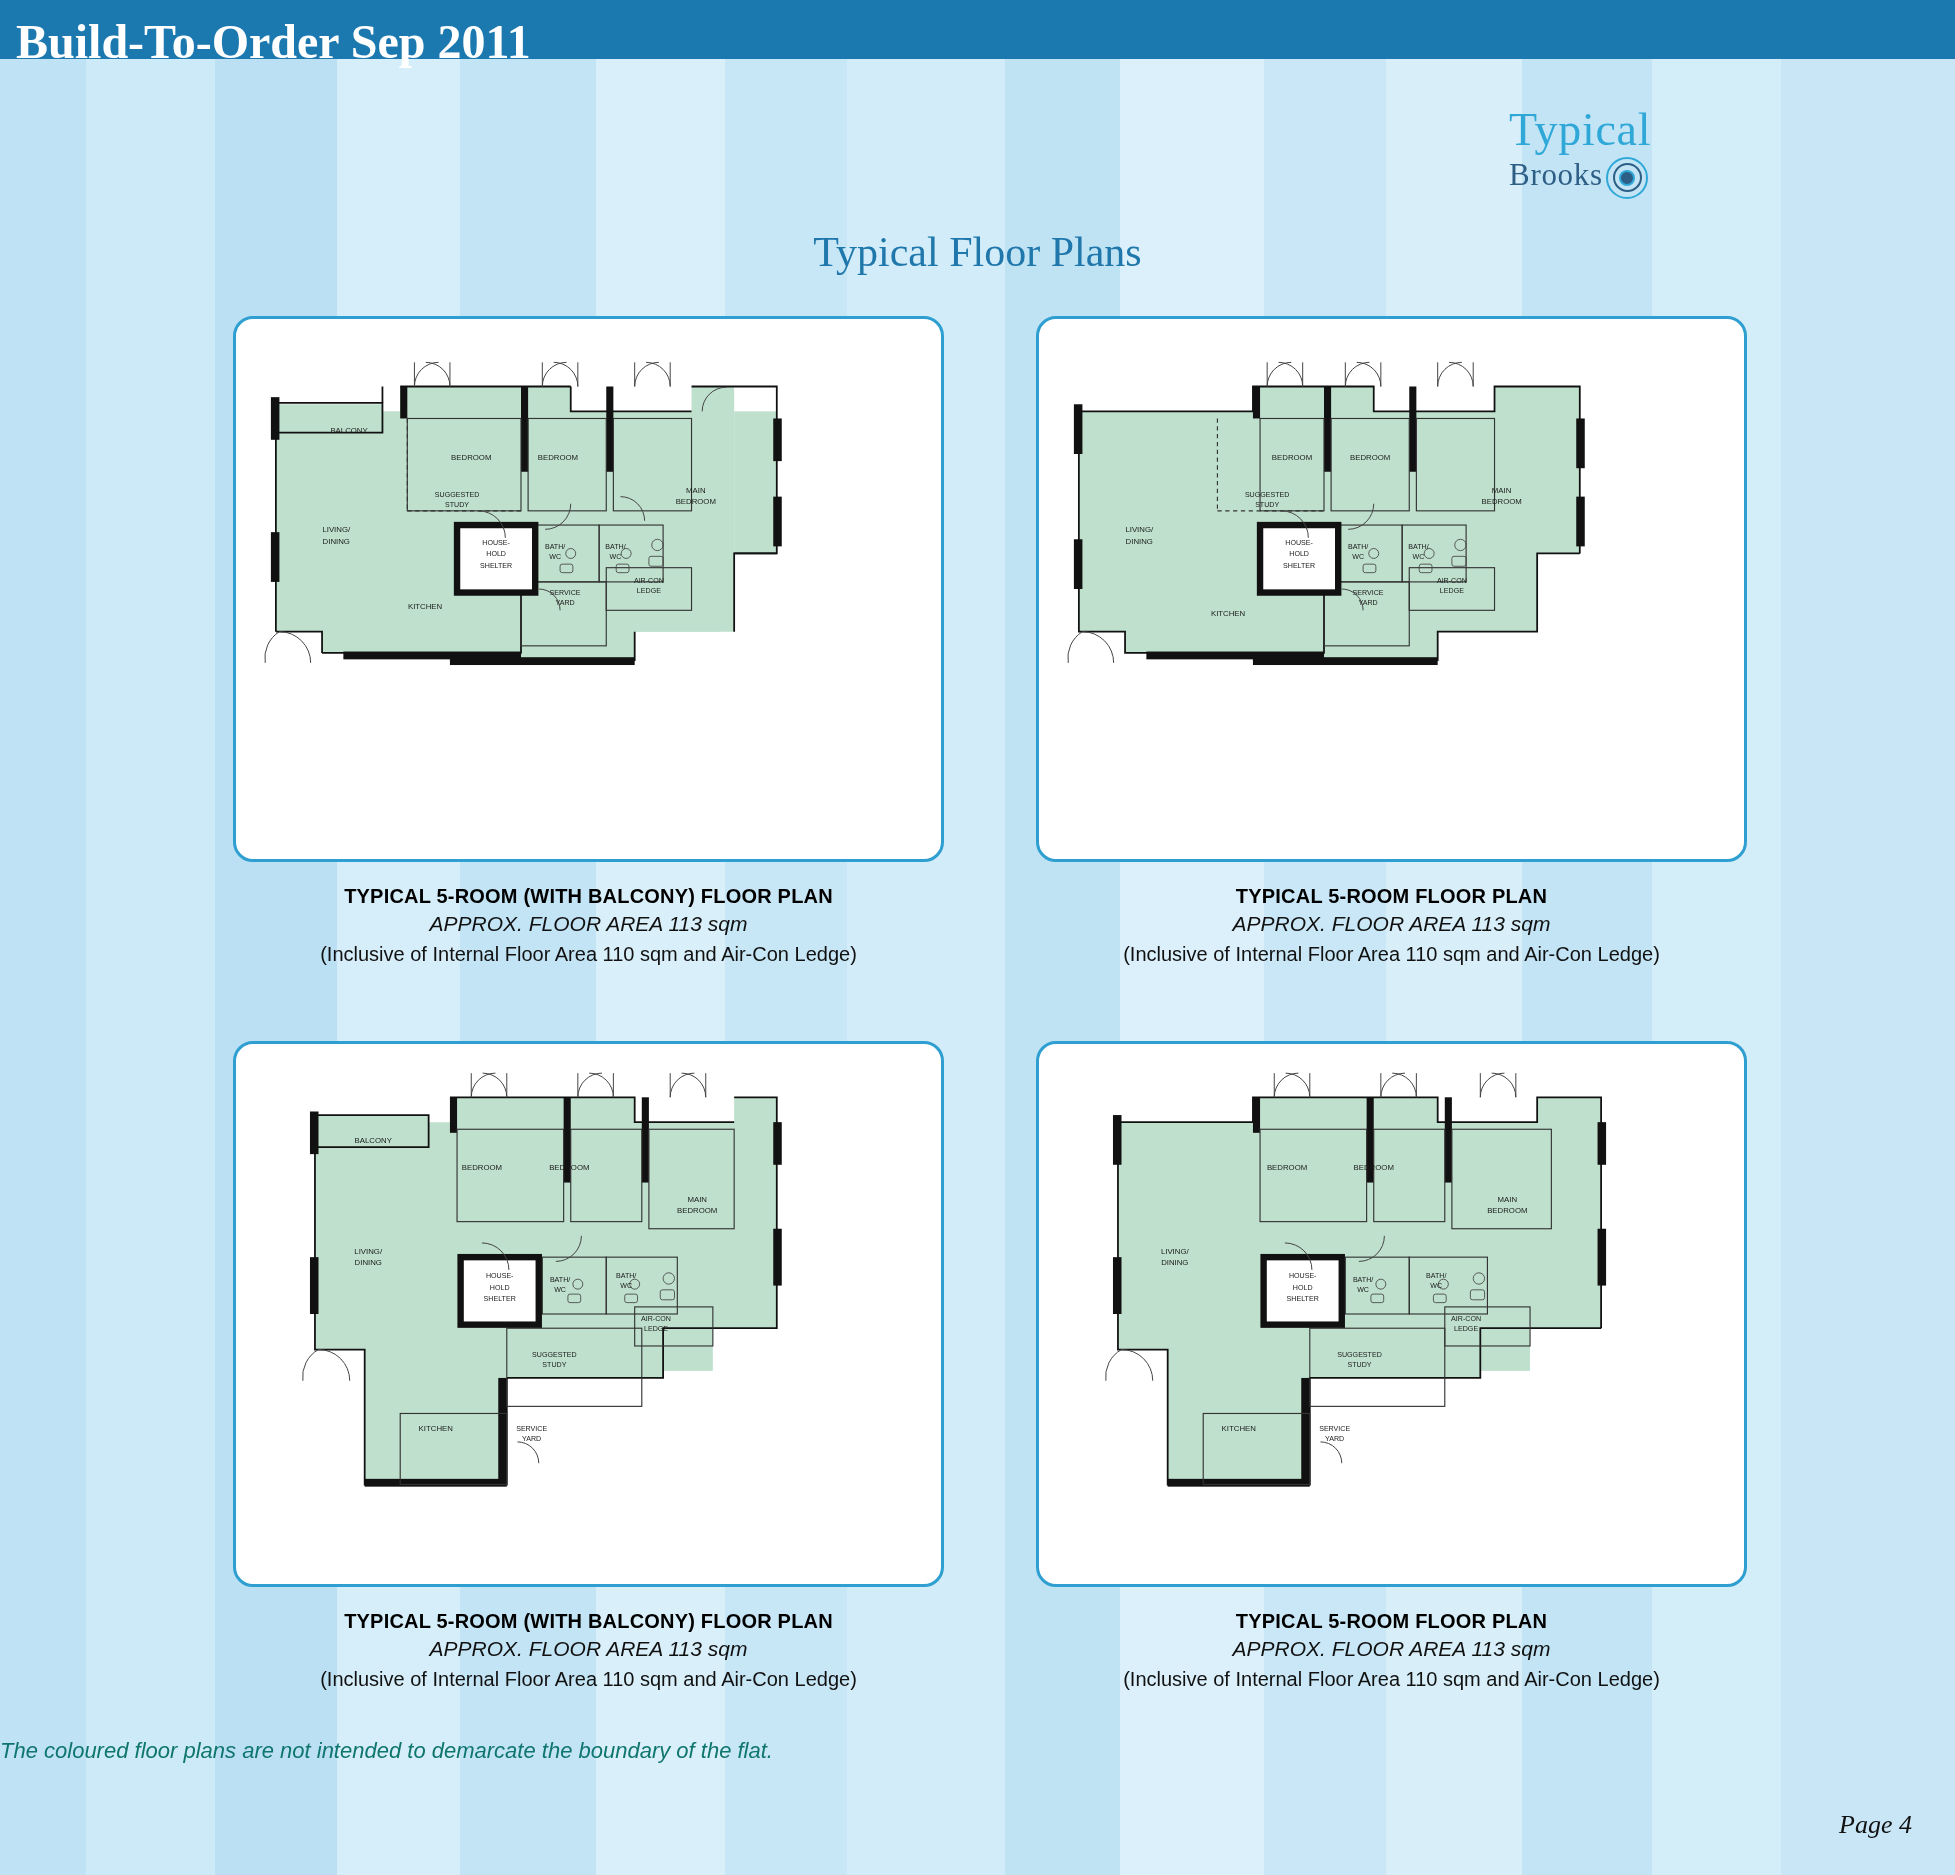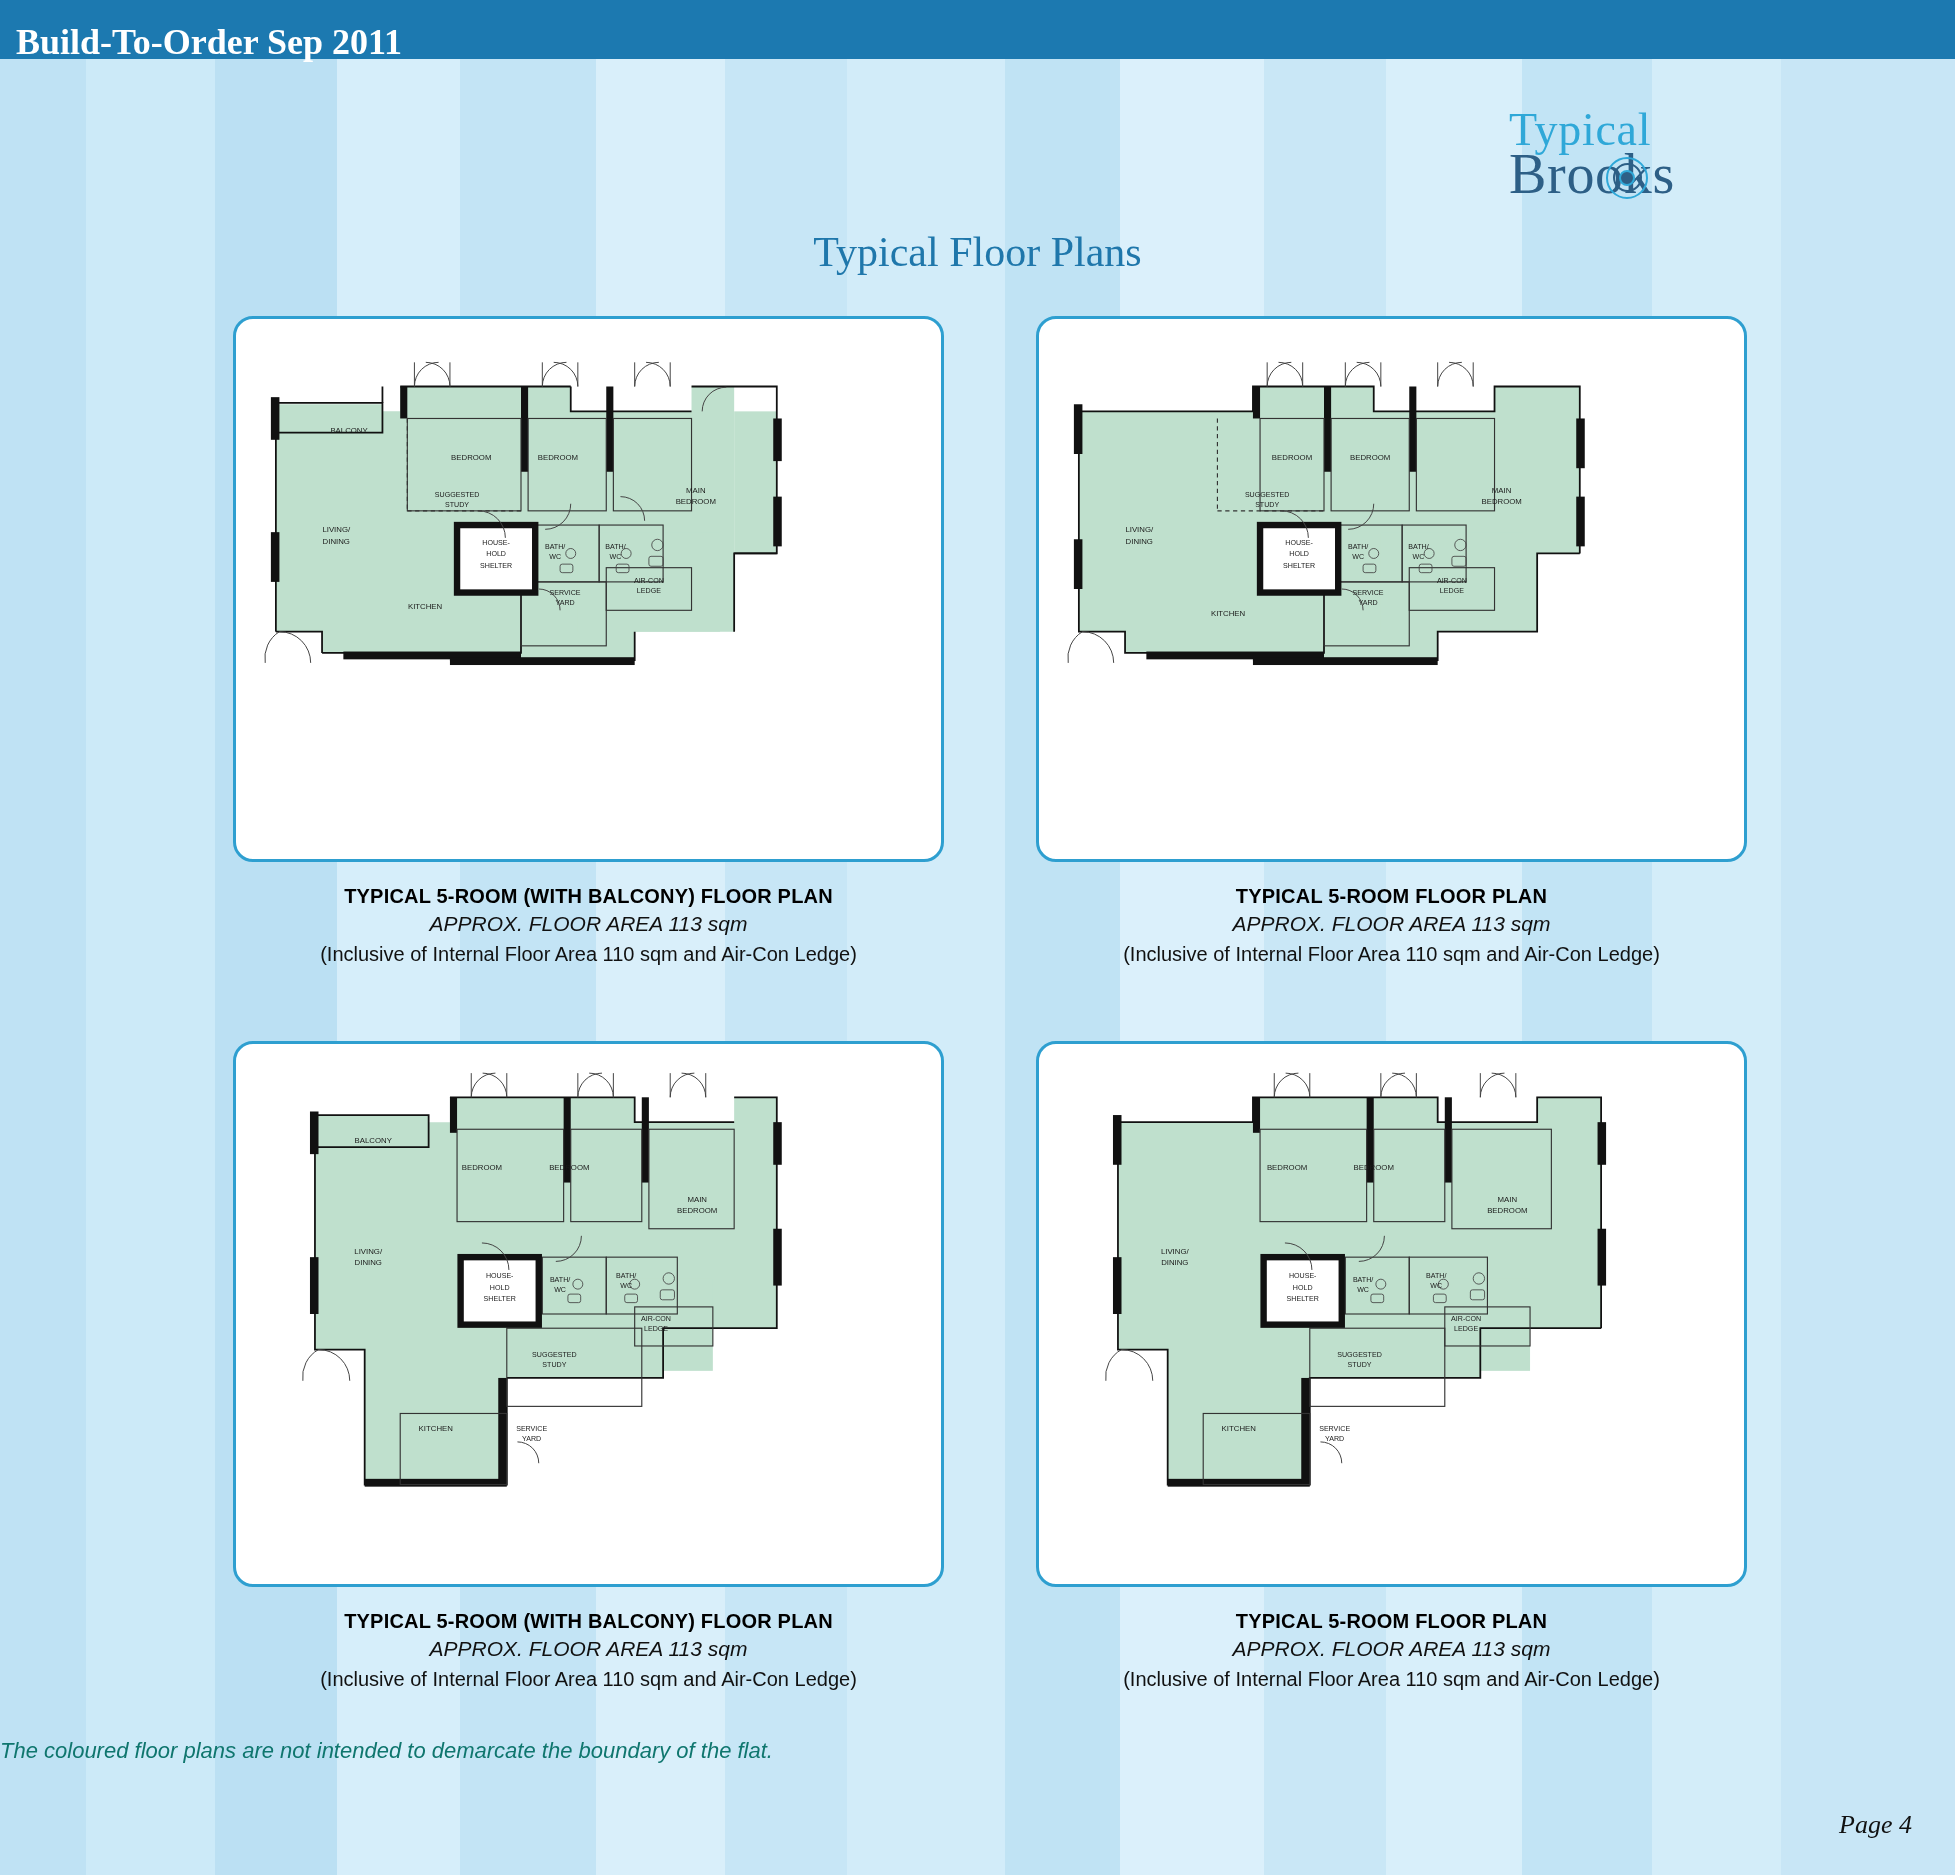--- a/index.html
+++ b/index.html
@@ -32,38 +32,38 @@
         #c2e4f5 1522px, #c2e4f5 1652px,
         #d3edf9 1652px, #d3edf9 1781px,
         #c8e6f6 1781px, #c8e6f6 1955px);
     z-index:0;
   }
   .header-bar {
     position:absolute; top:0; left:0; width:1955px; height:59px;
     background:#1c79b0; z-index:3;
   }
   .header-title {
-    position:absolute; left:16px; top:21px;
+    position:absolute; left:16px; top:14px;
     font-family:"Liberation Serif", serif;
-    font-weight:bold; font-size:36px; color:#ffffff;
+    font-weight:bold; font-size:48px; color:#ffffff;
     letter-spacing:0px;
   }
   .content { position:relative; z-index:2; }
 
   .logo {
     position:absolute; right:144px; top:108px; width:302px; height:101px;
     text-align:left;
   }
   .logo .l1 {
     font-family:"Liberation Serif", serif;
     font-size:46px; color:#2fa8d8; line-height:43px; letter-spacing:0.7px;
   }
   .logo .l2 {
     font-family:"Liberation Serif", serif;
-    font-size:56px; color:#2d5f86; line-height:47px; letter-spacing:0.7px;
+    font-size:31px; color:#2d5f86; line-height:47px; letter-spacing:0.7px;
     position:relative;
   }
   .ring-wrap { position:absolute; left:96px; top:4.3px; width:45px; height:45px; }
   .ring { position:absolute; border-radius:50%; border:2.2px solid #2fa8d8; }
   .r1 { width:42px;height:42px; left:1.4px; top:1.4px; }
   .r2 { width:29px;height:29px; left:8px; top:8px; border-color:#2d5f86; }
   .r3 { width:16px;height:16px; left:14.4px; top:14.4px; border-color:#2fa8d8; background:#2d5f86; }
 
   .page-title {
     position:absolute; left:0; right:0; top:228px;

